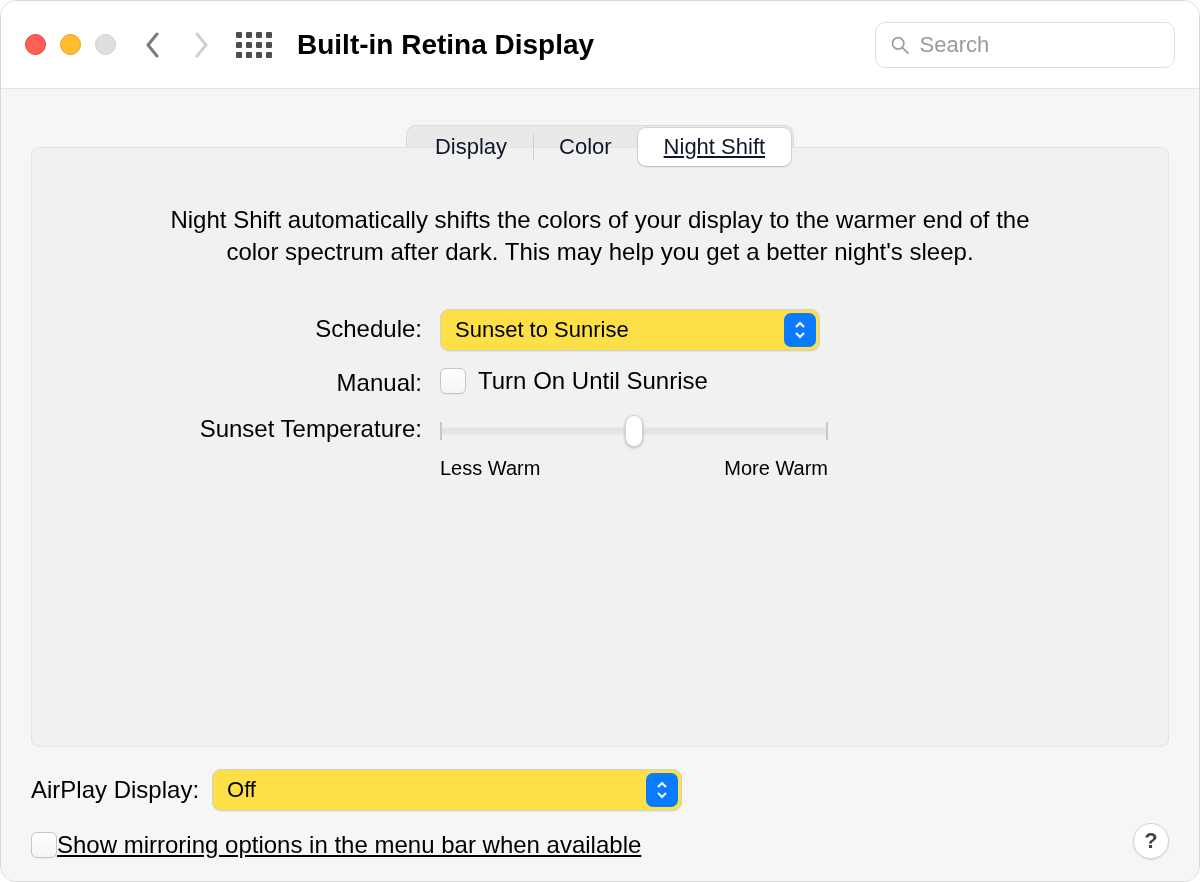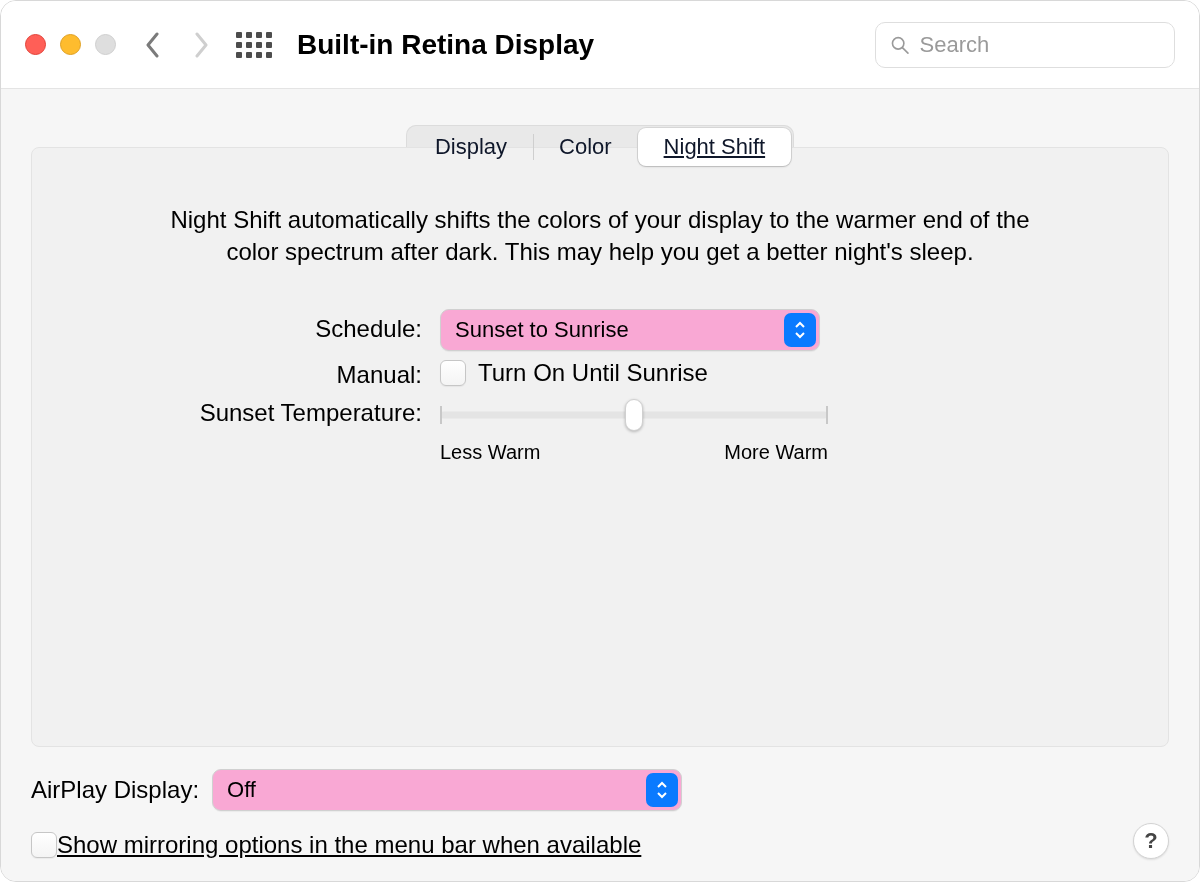--- a/index.html
+++ b/index.html
@@ -127,40 +127,40 @@
     padding: 56px 120px 40px 120px;
     min-height: 600px;
   }
   .desc {
     font-size:24px;
     line-height:1.35;
     color:#000;
     margin-bottom: 40px;
     text-align:center;
   }
-  .form-rows { display:flex; flex-direction:column; gap:4px; }
+  .form-rows { display:flex; flex-direction:column; gap:12px; }
   .row {
     display:grid;
     grid-template-columns: 270px 1fr;
     gap: 18px;
     align-items: start;
   }
   .row-label {
     text-align:right;
     font-size:24px;
     padding-top:6px;
   }
   
   .select {
     position:relative;
     width: 380px;
     height: 42px;
     border:1px solid #d0d0d0;
     border-radius:9px;
-    background:#f9a8d4;
+    background:#fde047;
     box-shadow: 0 1px 1px rgba(0,0,0,.05);
     display:flex;
     align-items:center;
     padding: 0 44px 0 14px;
     font-size:22px;
   }
   .select .stepper {
     position:absolute;
     right:3px; top:3px; bottom:3px;
     width:32px;

